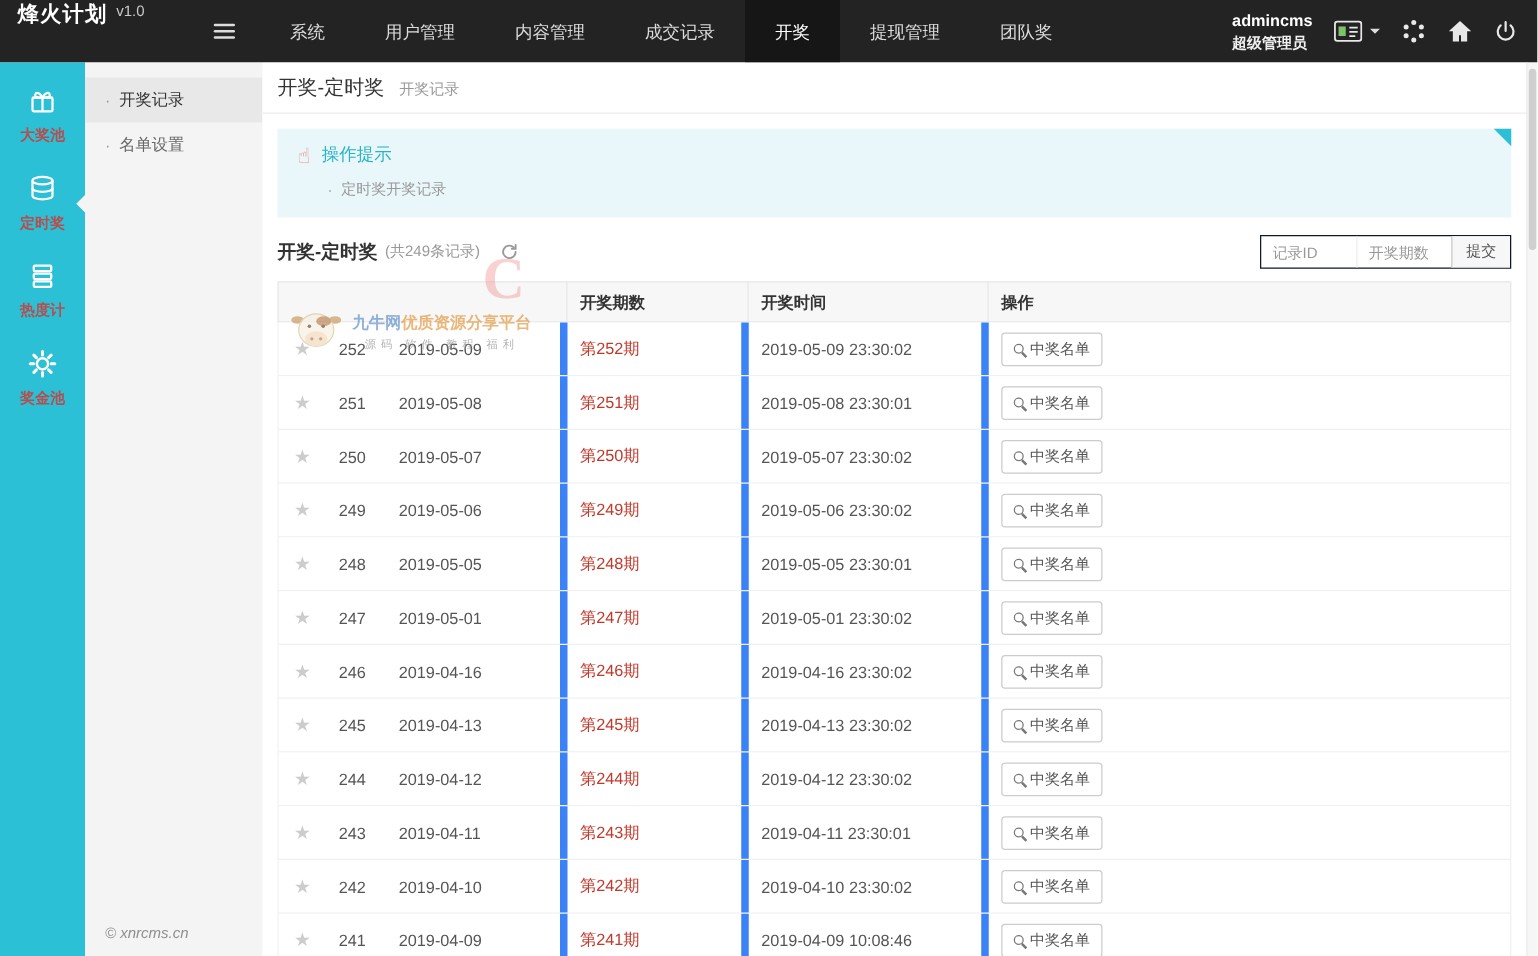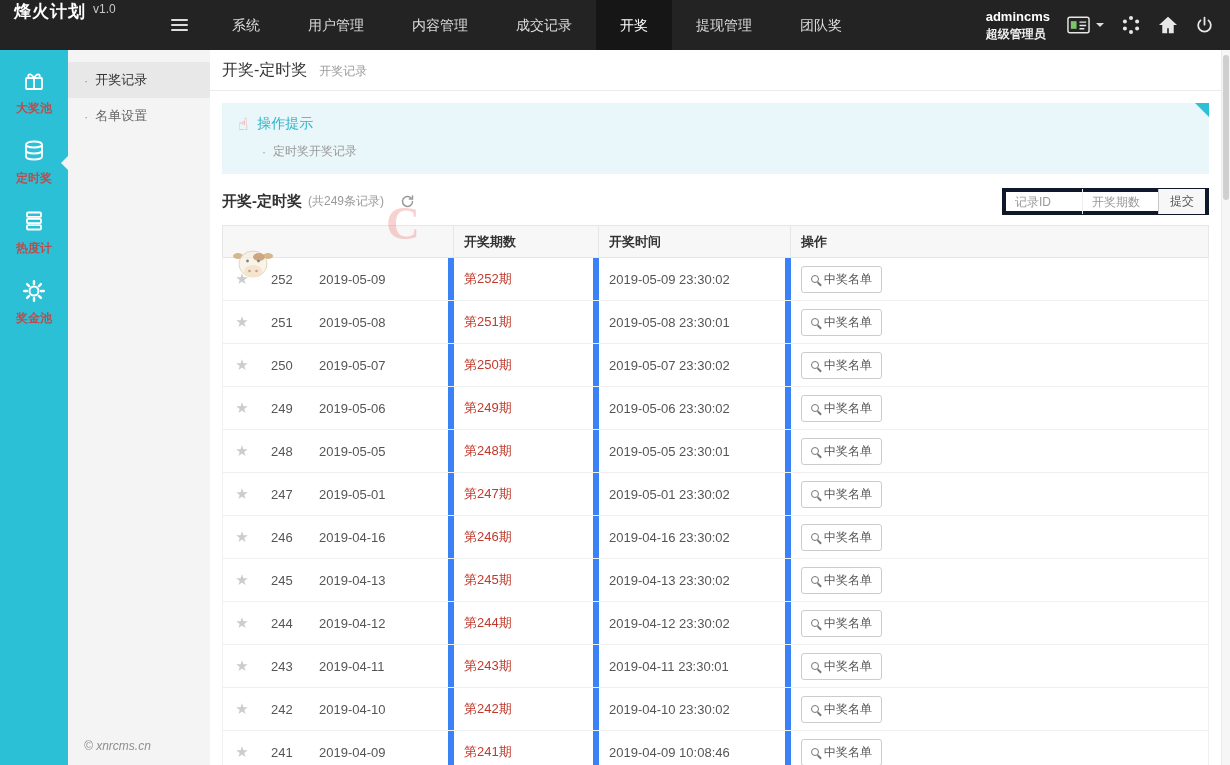--- a/index.html
+++ b/index.html
@@ -53,21 +53,21 @@
   .hand { color:#ef8d8d; font-size:17px; line-height:1; }
   .notice-title { color:var(--accent-text,#27b3c8); font-size:14px; }
   .notice-line { margin-top:10px; padding-left:24px; color:#999; font-size:12px; display:flex; gap:7px; align-items:center; }
 
   .list-toolbar { margin:14px 12px 10px; display:flex; align-items:center; justify-content:space-between; }
   .lt-left { display:flex; align-items:center; }
   .lt-title { font-size:15px; font-weight:bold; color:#333; }
   .lt-count { color:#999; font-size:12px; margin-left:6px;text-align:center; }
   .refresh { margin-left:16px; cursor:pointer; display:flex; align-items:center; }
 
-  .search-group { display:flex; align-items:center; border:4px solid #0f172a; height:27px; background:#fff; }
+  .search-group { display:flex; align-items:center; border:1px solid #0f172a; height:27px; background:#fff; }
   .search-group input { border:none; outline:none; width:76px; padding:0 9px; font-size:12px; color:#333; height:25px; font-family:inherit; background:transparent; }
   .search-group input::placeholder { color:#999; }
   .search-group input + input { border-left:1px solid #eee; }
   .search-group .submit { border:none; border-left:1px solid #c9c9c9; background:#f7f7f7; height:25px; padding:0 11px; font-size:12px; color:#555; cursor:pointer; font-family:inherit; }
 
   
   .table { margin:0 12px; }
   .thead { display:flex; background:var(--table-header-bg,#f7f7f7); border:1px solid #e7e7e7; height:33px; font-weight:bold; font-size:13px; color:#333; }
   .th,.td { display:flex; align-items:center; padding-left:10px; height:100%; }
   .c-star { flex:0 0 38px; justify-content:center; padding-left:0; }
@@ -498,20 +498,26 @@
               <ellipse cx="36" cy="10" rx="5" ry="3" fill="#c9995e"></ellipse>
               <ellipse cx="21" cy="18" rx="14" ry="13" fill="#f7efe2" stroke="#d9c29a"></ellipse>
               <ellipse cx="27" cy="11" rx="6" ry="4" fill="#b9834e"></ellipse>
               <ellipse cx="21" cy="25" rx="9" ry="6" fill="#f3d9b8"></ellipse>
               <circle cx="17.5" cy="25" r="1.3" fill="#a9794e"></circle>
               <circle cx="24.5" cy="25" r="1.3" fill="#a9794e"></circle>
               <circle cx="15.5" cy="15" r="1.4" fill="#5a4632"></circle>
               <circle cx="26.5" cy="15" r="1.4" fill="#5a4632"></circle>
             </svg>
           </span>
+          <span class="wm-text">
+            <div class="wm-line1">
+              <span class="wm-blue">九牛网</span><span class="wm-orange">优质资源分享平台</span>
+            </div>
+            <div class="wm-line2">源码 软件 教程 福利</div>
+          </span>
         </div>
       </div>
     </main>
 
     <div class="scrollbar">
       <div class="thumb"></div>
     </div>
   </div>
 </div>
 

